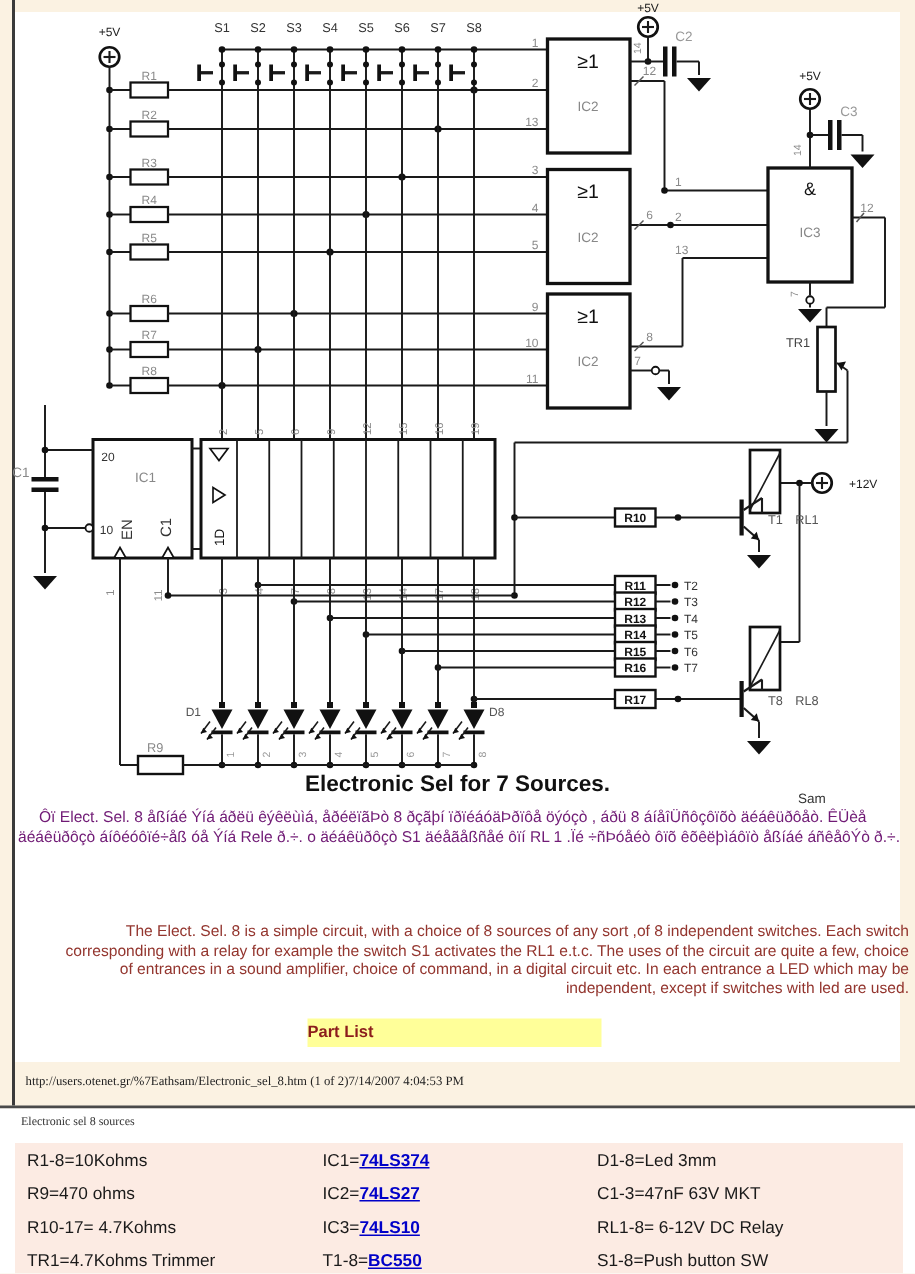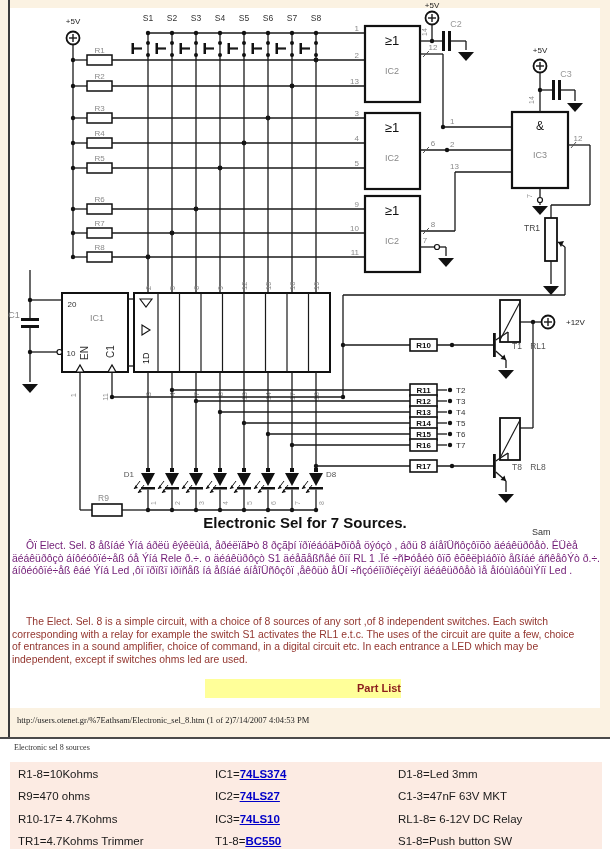--- a/index.html
+++ b/index.html
@@ -11,23 +11,23 @@
   .abs{position:absolute;}
   #left-edge{left:8px;top:0;width:2px;height:737px;background:#3a3a3a;}
   #content-bg{left:10px;top:8px;width:590px;height:700px;background:#ffffff;}
   #schem{left:0;top:0;width:610px;height:535px;}
   #page-title{left:95px;top:514px;width:420px;text-align:center;font-size:15px;font-weight:bold;color:#111;}
   #author{left:532px;top:527px;font-size:9px;color:#333;}
   .para{left:12px;width:594px;}
   .pline{white-space:nowrap;line-height:12.5px;font-size:10.4px;}
   .pline.first{padding-left:14px;}
   #greek-para{top:540px;color:#701a75;}
-  #english-para{top:616px;color:var(--maroon,#93352e);}
+  #english-para{top:616px;color:var(--maroon,#93352e);text-align:right;}
   #partlist-btn{left:205px;top:679px;width:196px;height:19px;background:var(--yellow,#ffff99);
-    text-align:right;line-height:19px;font-size:11px;font-weight:bold;color:#8b1c1c;cursor:pointer;}
+    text-align:left;line-height:19px;font-size:11px;font-weight:bold;color:#8b1c1c;cursor:pointer;}
   #footer-url{left:17px;top:715px;font-family:"Liberation Serif",serif;font-size:8.5px;color:#222;}
   #divider{left:0;top:737px;width:610px;height:2px;background:#4a4a4a;}
   #bottom-section{left:0;top:739px;width:610px;height:110px;background:#ffffff;}
   #bottom-header{left:14px;top:743px;font-family:"Liberation Serif",serif;font-size:8px;color:#333;}
   #pink-panel{left:10px;top:762px;width:592px;height:87px;background:var(--pink,#fcebe3);}
   .cell{font-size:11.5px;color:#1a1a1a;white-space:nowrap;}
   .plink{color:var(--link,#0000c8);font-weight:bold;text-decoration:underline;cursor:pointer;}
   text{font-family:"Liberation Sans",sans-serif;}
 </style>
 </head>
@@ -557,28 +557,27 @@
       <line x1="148" y1="510" x2="316" y2="510" stroke="#1a1a1a" stroke-width="1.3"></line>
     </g>
   </svg>
 
 <div id="page-title" class="abs">Electronic Sel for 7 Sources.</div>
 <div id="author" class="abs">Sam</div>
 
 <div id="greek-para" class="abs para">
   <div class="pline first">Ôï Elect. Sel. 8 åßíáé Ýíá áðëü êýêëùìá, åðéëïãÞò 8 ðçãþí ïðïéáóäÞðïôå öýóçò , áðü 8 áíåîÜñôçôïõò äéáêüðôåò. ÊÜèå</div>
   <div class="pline">äéáêüðôçò áíôéóôïé÷åß óå Ýíá Rele ð.÷. o äéáêüðôçò S1 äéåãåßñåé ôïí RL 1 .Ïé ÷ñÞóåéò ôïõ êõêëþìáôïò åßíáé áñêåôÝò ð.÷.</div>
-  <div class="pline">áíôéóôïé÷åß êáé Ýíá Led ,ôï ïðïßï ìðïñåß íá åßíáé áíåîÜñôçôï ,åêôüò åÜí ÷ñçóéìïðïéçèïýí äéáêüðôåò ìå åíóùìáôùìÝíï Led .</div>
 </div>
 
 <div id="english-para" class="abs para">
   <div class="pline first">The Elect. Sel. 8 is a simple circuit, with a choice of 8 sources of any sort ,of 8 independent switches. Each switch</div>
   <div class="pline">corresponding with a relay for example the switch S1 activates the RL1 e.t.c. The uses of the circuit are quite a few, choice</div>
   <div class="pline">of entrances in a sound amplifier, choice of command, in a digital circuit etc. In each entrance a LED which may be</div>
-  <div class="pline">independent, except if switches ohms led are used.</div>
+  <div class="pline">independent, except if switches with led are used.</div>
 </div>
 
 <div id="partlist-btn" class="abs">Part List</div>
 
 <div id="footer-url" class="abs">http://users.otenet.gr/%7Eathsam/Electronic_sel_8.htm (1 of 2)7/14/2007 4:04:53 PM</div>
 
 <div id="divider" class="abs"></div>
 <div id="bottom-section" class="abs"></div>
 <div id="bottom-header" class="abs">Electronic sel 8 sources</div>
 <div id="pink-panel" class="abs"></div>

